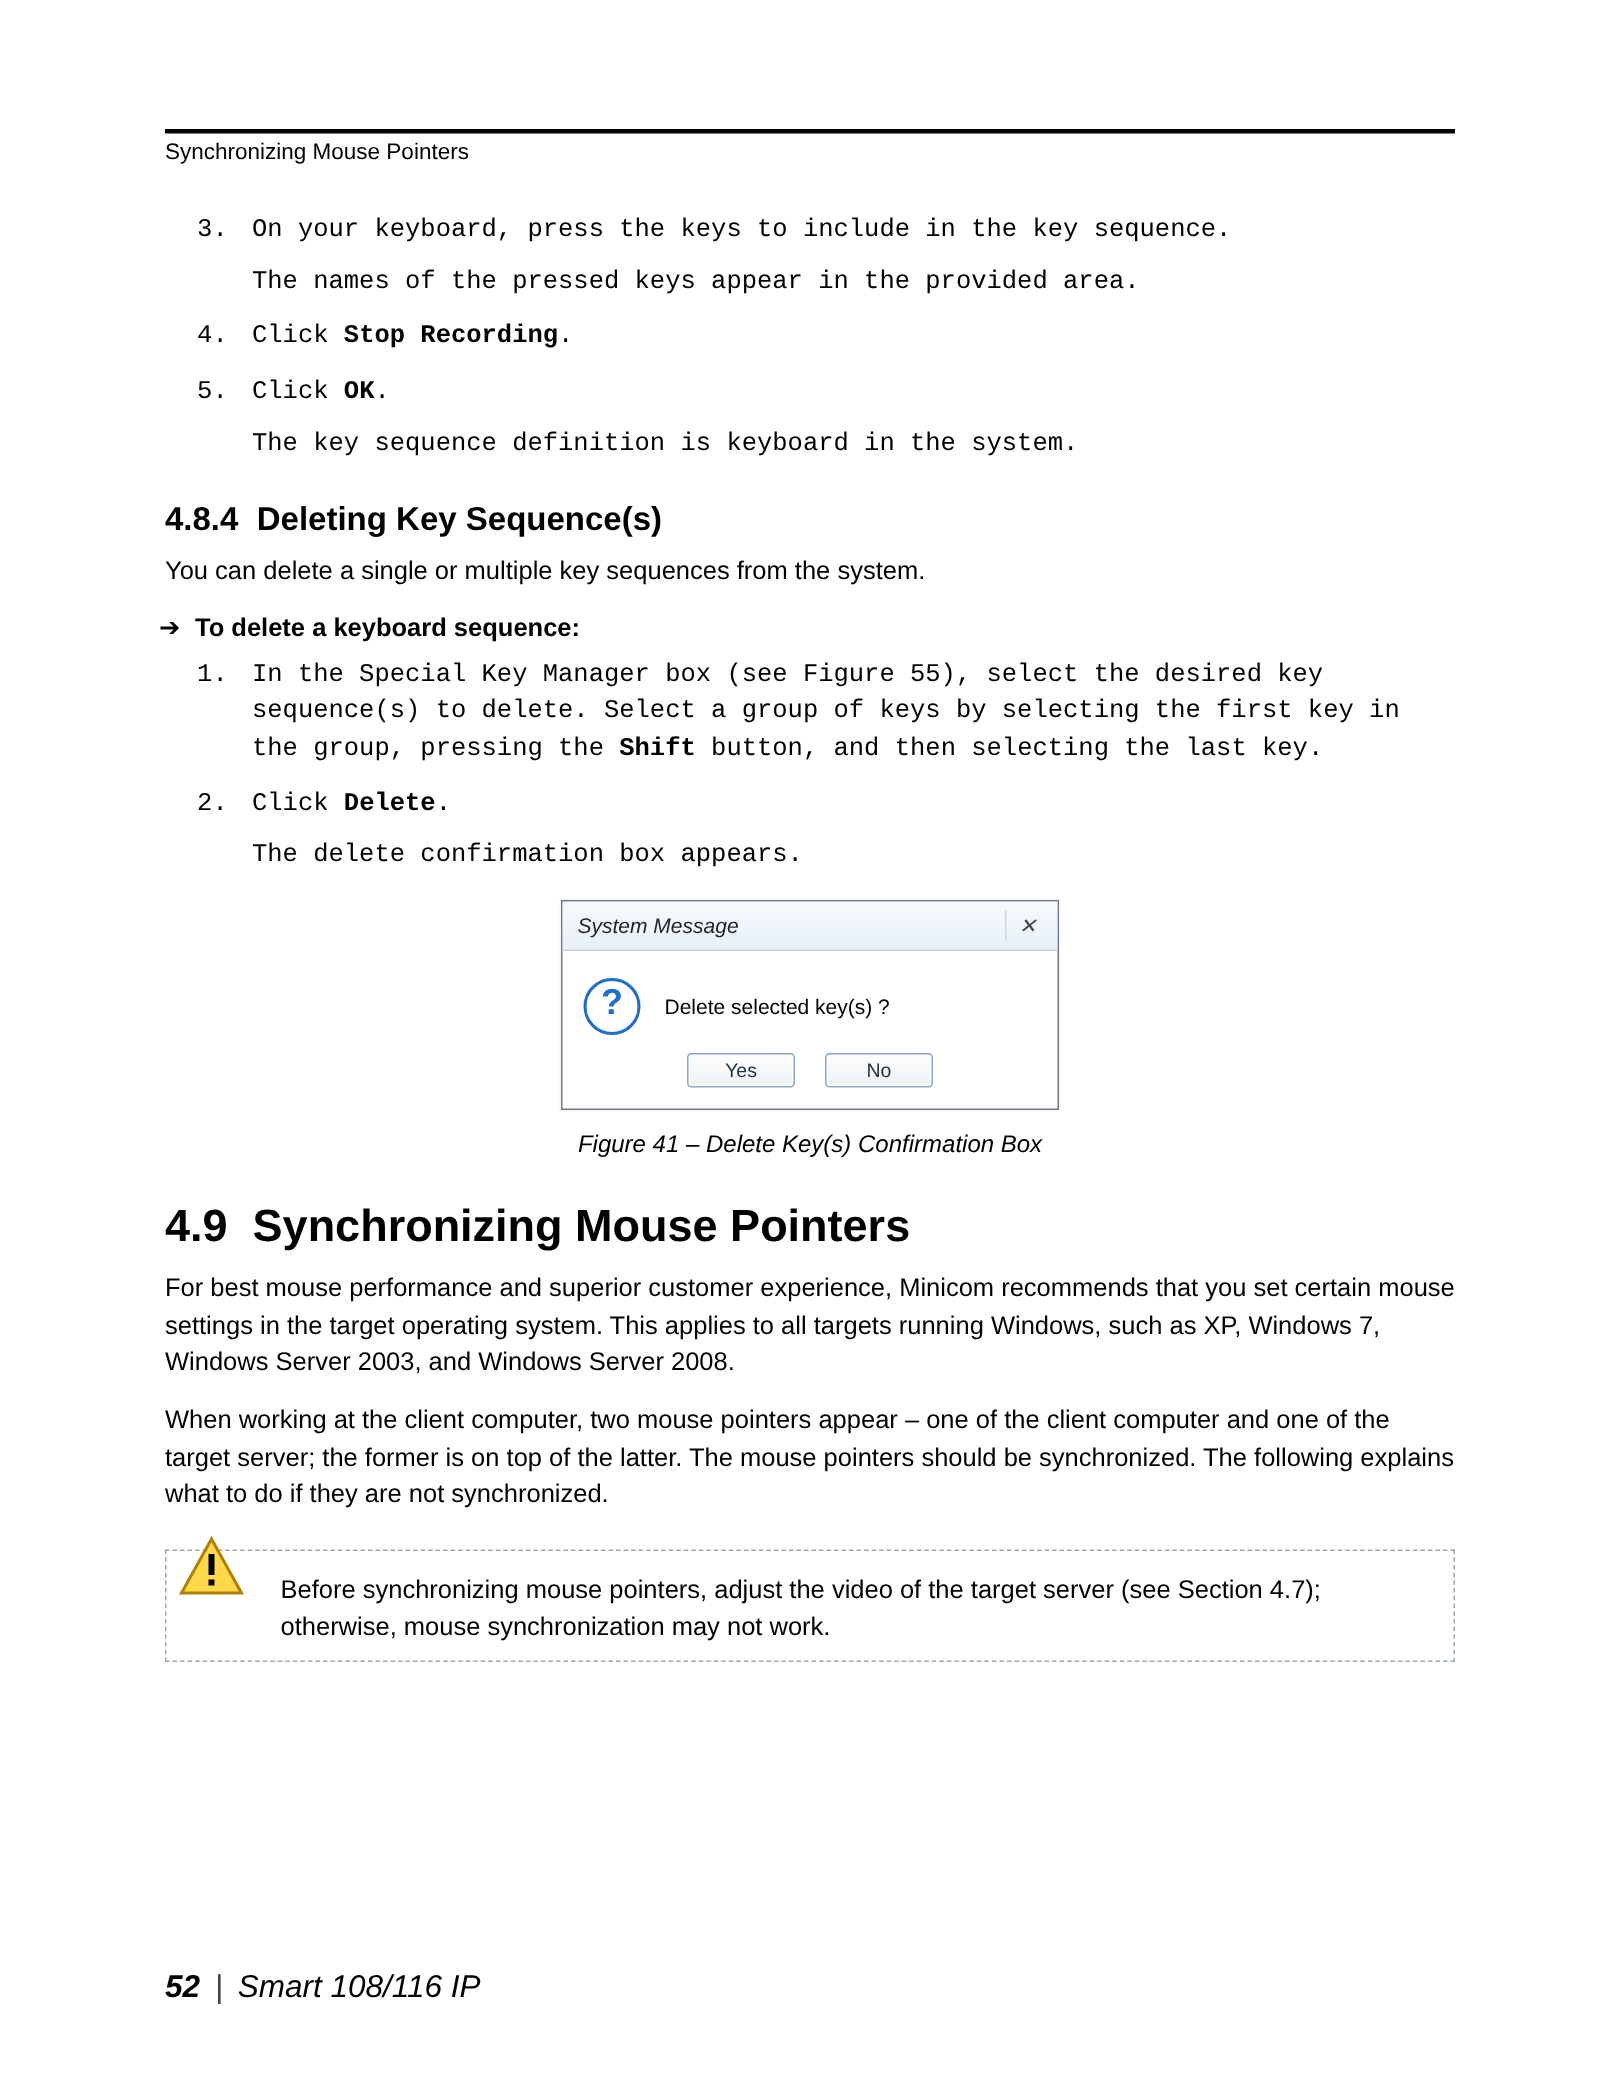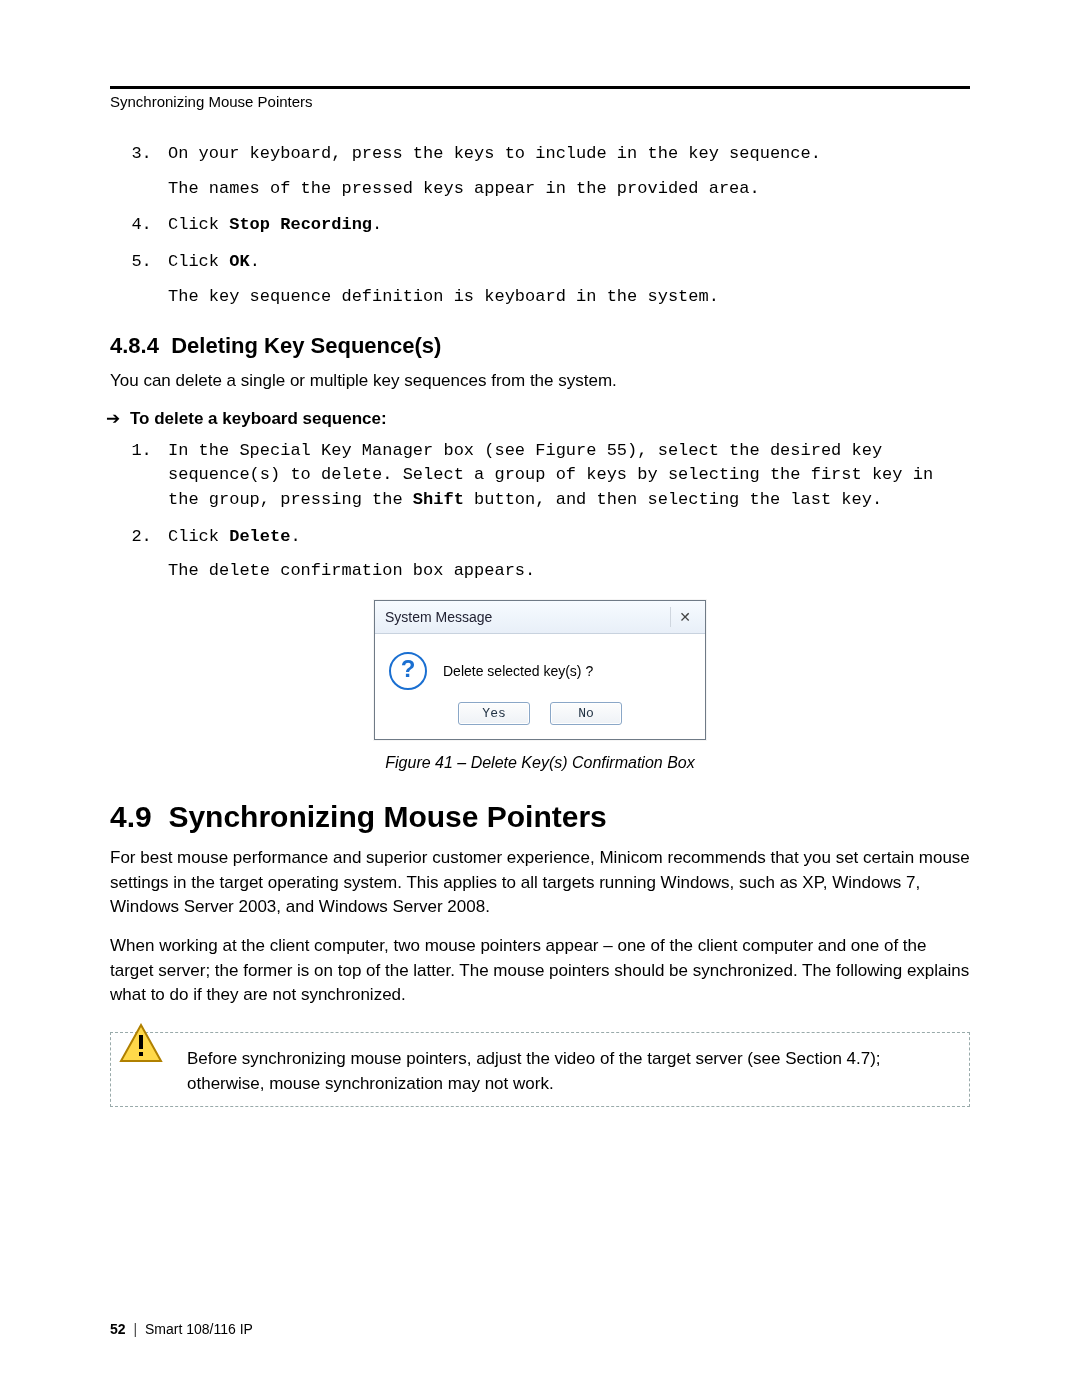--- a/index.html
+++ b/index.html
@@ -100,20 +100,21 @@
     overflow: hidden;
   }
   .dlg-title {
     background: linear-gradient(#f7fbff,#e8eff8);
     border-bottom: 1px solid #c8d2de;
     padding: 6px 6px 6px 10px;
     display: flex;
     align-items: center;
     justify-content: space-between;
     color: #223;
+    font-style: italic;
   }
   .dlg-x {
     font-family: Arial, sans-serif;
     width: 28px;
     text-align: center;
     color: #444;
     border-left: 1px solid #cfd6df;
     padding: 2px 0;
   }
   .dlg-body {
@@ -143,21 +144,20 @@
     width: 70px;
     padding: 3px 0;
     margin: 0 8px;
     font-size: 13px;
     text-align: center;
     background: linear-gradient(#fdfdfd,#eef2f6);
     border: 1px solid #8aa7c7;
     border-radius: 3px;
     box-shadow: inset 0 0 0 1px #fff;
     color: #234;
-    font-family: Liberation Mono, monospace;
   }
 
   
   .warn-wrap {
     margin-top: 24px;
   }
   .warn-box {
     border: 1px dashed #9aa;
     padding: 14px 14px 10px 76px;
     position: relative;
@@ -168,21 +168,22 @@
     position: absolute;
     left: 8px;
     top: -10px;
   }
   .warn-icon svg { display: block; }
 
   .footer {
     position: absolute;
     bottom: 60px;
     left: 110px;
-    font-size: 14px;
+    font-size: 21px;
+    font-style: italic;
   }
   .footer b { font-weight: bold; }
   .pipe { margin: 0 4px; color: #444; }
 </style>
 </head>
 <body>
 
 <div class="page">
 
   <hr class="rule">

